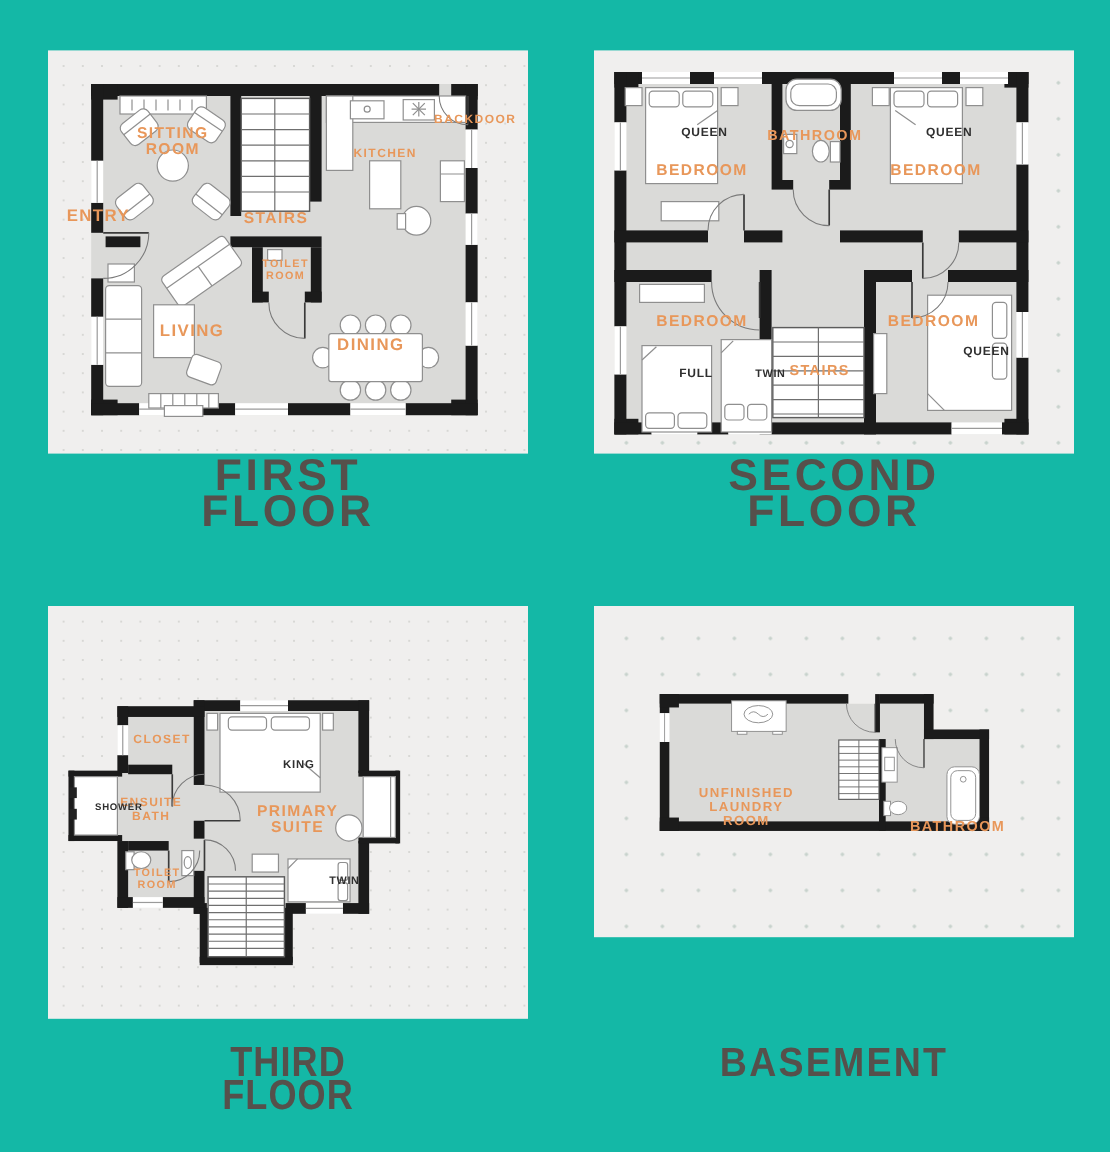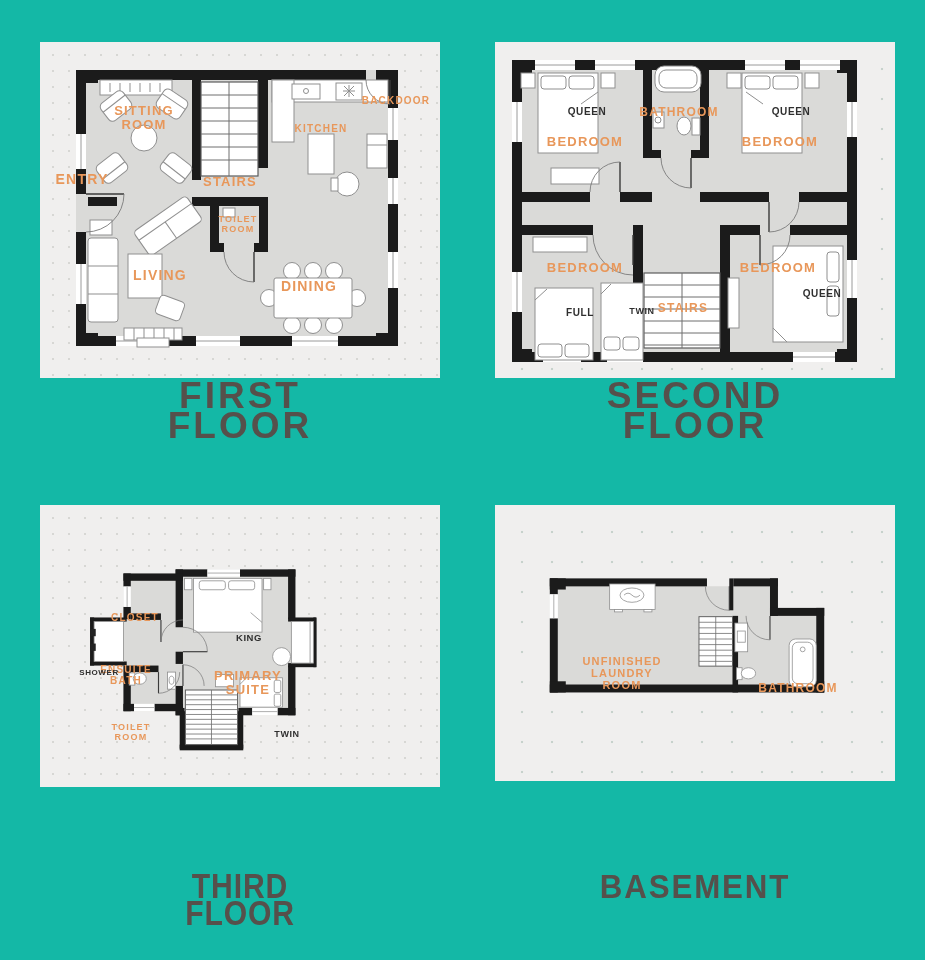--- a/index.html
+++ b/index.html
@@ -332,21 +332,21 @@
     <div class="lbl" style="left:188px;top:267px;font-size:12px;">STAIRS</div>
     <div class="lbl dk" style="left:73px;top:69px;font-size:10px;">QUEEN</div>
     <div class="lbl dk" style="left:277px;top:69px;font-size:10px;">QUEEN</div>
     <div class="lbl dk" style="left:66px;top:270px;font-size:10px;">FULL</div>
     <div class="lbl dk" style="left:128px;top:270px;font-size:9px;">TWIN</div>
     <div class="lbl dk" style="left:308px;top:251px;font-size:10px;">QUEEN</div>
   </div>
   <div class="ftitle t-wide" style="left:495px;top:381px;">SECOND
 FLOOR</div>
 
-  <div class="panel dots-fine" style="left:40px;top:505px;width:400px;height:282px;">
+  <div class="panel dots-fine" style="left:40px;top:505px;width:400px;height:344px;">
     <svg class="plan" viewBox="0 0 400 346">
       <rect class="floor" x="121" y="79" width="147" height="179"></rect>
       <rect class="floor" x="57" y="84" width="73" height="169"></rect>
       <g class="wall">
         <rect x="121" y="79" width="39" height="9"></rect>
           <rect x="200" y="79" width="68" height="9"></rect>
         <rect x="259" y="79" width="9" height="61"></rect>
           <rect x="259" y="197" width="9" height="61"></rect>
         <rect x="121" y="249" width="11" height="9"></rect>
           <rect x="198" y="249" width="17" height="9"></rect>

